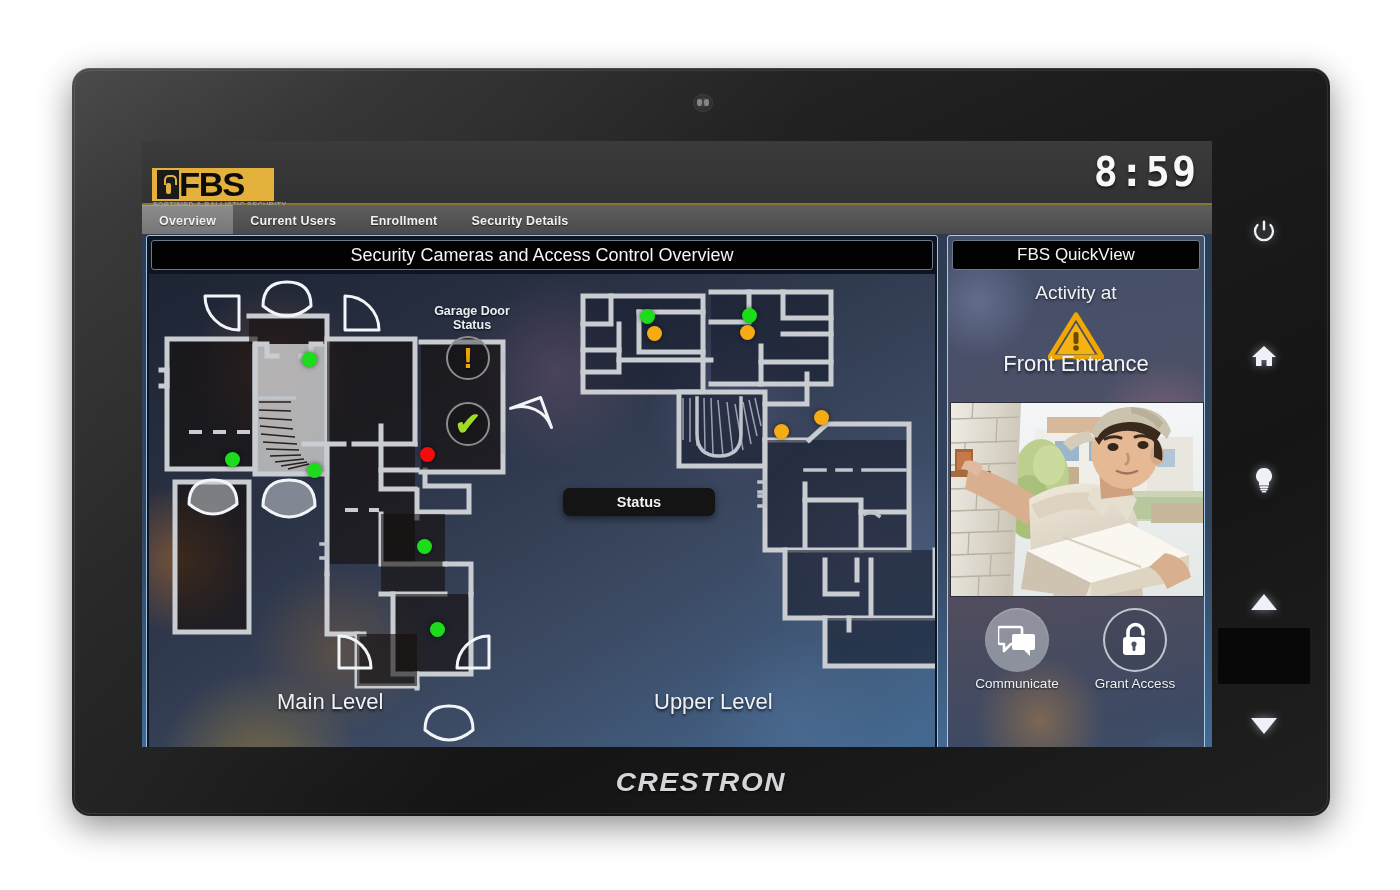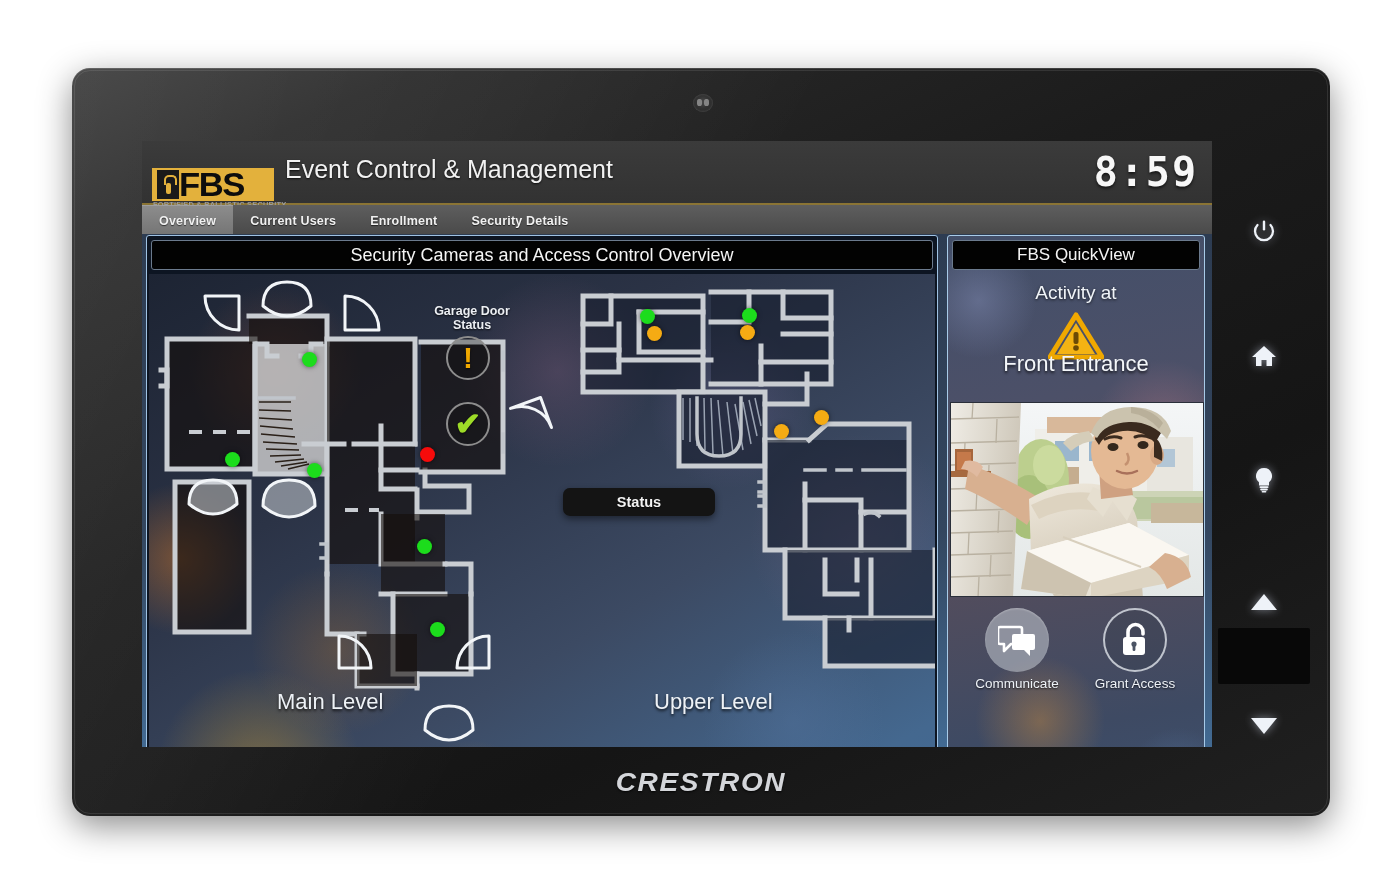--- a/index.html
+++ b/index.html
@@ -492,21 +492,20 @@
   <div id="screen">
 
     <div id="header">
       <div id="logo">
         <div id="logo-plate">
           <div id="logo-lock"></div>
           <div id="logo-fbs">FBS</div>
         </div>
         <div id="logo-tagline">FORTIFIED &amp; BALLISTIC SECURITY</div>
       </div>
-      <div id="app-title">Event Control &amp; Management</div>
       <div id="clock">8:59</div>
     </div>
 
     <div id="tabbar">
       <div class="tab active">Overview</div>
       <div class="tab">Current Users</div>
       <div class="tab">Enrollment</div>
       <div class="tab">Security Details</div>
     </div>
 

